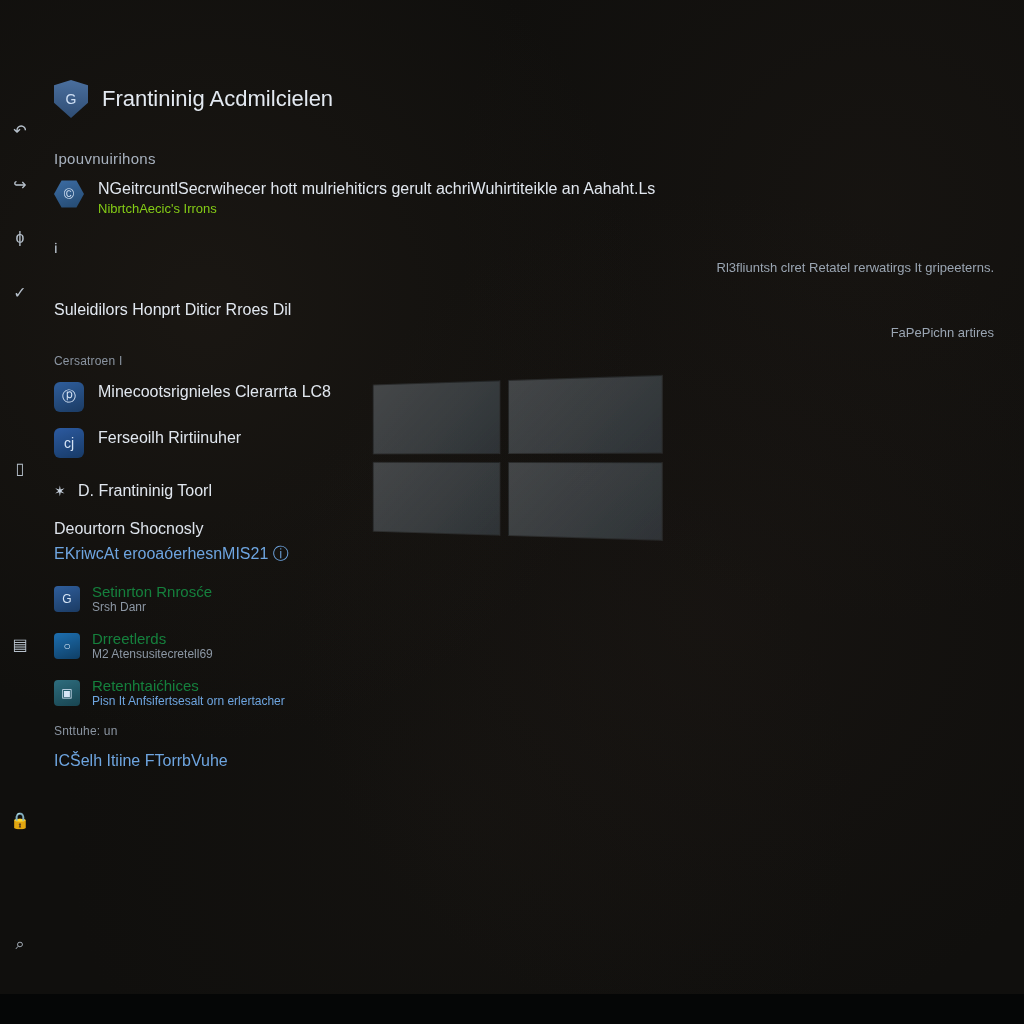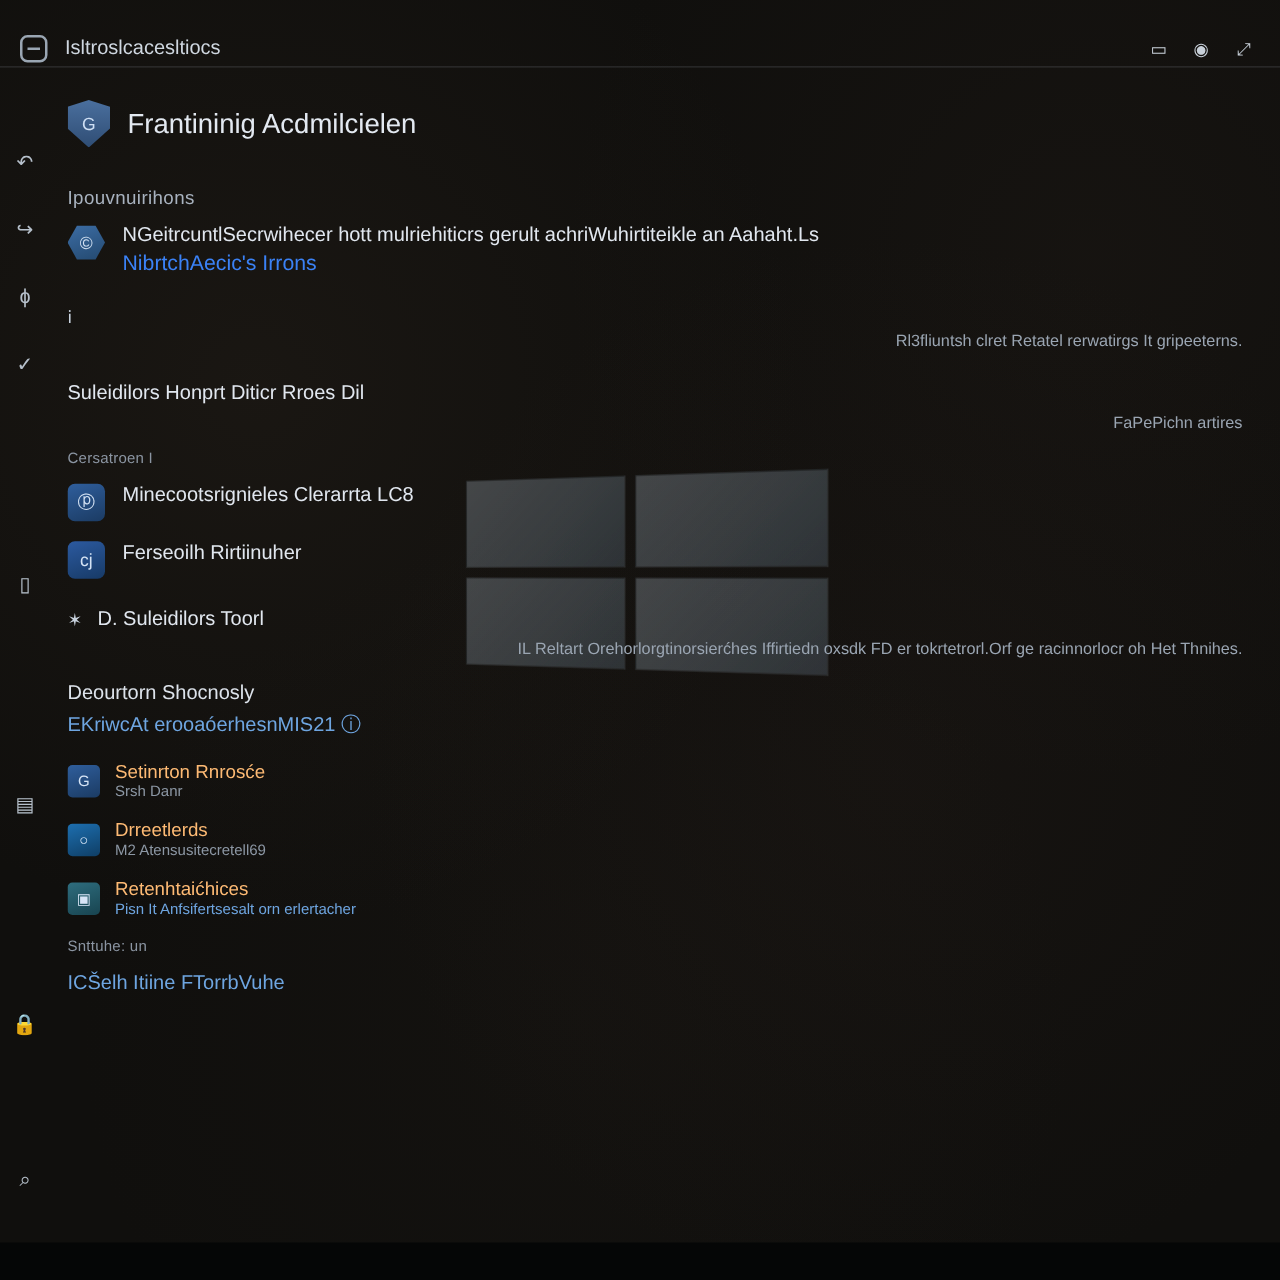--- a/index.html
+++ b/index.html
@@ -117,21 +117,21 @@
     display:flex;align-items:center;justify-content:center;
     font-size:14px; color:#d5e3f4;
   }
   .hex{ clip-path: polygon(25% 5%,75% 5%,100% 50%,75% 95%,25% 95%,0 50%); }
   .bg-blue1{background:linear-gradient(160deg,#3d6ea6,#23486e);}
   .bg-blue2{background:linear-gradient(160deg,#2f5e9c,#1b3b63);}
   .bg-blue3{background:linear-gradient(160deg,#2c5aa0,#173a66);}
   .bg-teal{background:linear-gradient(160deg,#2e6d7e,#184450);}
   .bg-cyan{background:linear-gradient(160deg,#1d6fb0,#0f3e65);}
   .entry .etext .etitle{ font-size:16px; color:#e1e7ef; line-height:1.25;}
-  .entry .etext .esub{ font-size:17px; color:#3b82f6; margin-top:2px;}
+  .entry .etext .esub{ font-size:13px; color:#84cc16; margin-top:2px;}
 
   .subheading{
     font-size:16px; color:#e1e7ef; margin-top:22px; margin-bottom:6px;
     display:flex; align-items:center; gap:8px;
   }
   .subheading .mini-ico{ width:16px;height:16px; color:#c8d2de; font-size:14px;}
   .subdesc{ font-size:13px; color:#9aa5b2; margin-bottom:14px;text-align:right;}
 
   .caption{ font-size:12px; color:#8b95a2; margin:4px 0 14px 0; letter-spacing:0.2px;}
 
@@ -140,21 +140,21 @@
   }
   .grouplink{ font-size:16px; color:#6ea5e0; margin-bottom:18px; display:inline-block;}
 
   .smallentry{
     display:flex; gap:12px; align-items:center; margin-bottom:16px;
   }
   .smallentry .sicon{
     width:26px;height:26px;border-radius:4px;flex:none;
     display:flex;align-items:center;justify-content:center;font-size:12px;color:#d7e5f6;
   }
-  .smallentry .stext .stitle{font-size:15px;color:#fdba74;}
+  .smallentry .stext .stitle{font-size:15px;color:#15803d;}
   .smallentry .stext .ssub{font-size:12px;color:#8c97a4;}
   .smallentry .stext .ssub.link{color:#6ea5e0;}
 
   
   .taskbar{
     position:absolute; left:0; right:0; bottom:0; height:30px;
     background:#050606;
   }
 </style>
 </head>
@@ -164,29 +164,20 @@
   <div class="win-logo">
     <div class="pane p1"></div>
       <div class="pane p2"></div>
     <div class="pane p3"></div>
       <div class="pane p4"></div>
   </div>
 </div>
 
 <div class="window">
 
-  <div class="titlebar">
-    <div class="title-icon"></div>
-    <div class="title-text">Isltroslcacesltiocs</div>
-    <div class="sys-icons">
-      <div class="sys-icon">▭</div>
-      <div class="sys-icon">◉</div>
-      <div class="sys-icon">⤢</div>
-    </div>
-  </div>
 
   <div class="rail">
     <div class="rail-icon">↶</div>
     <div class="rail-icon">↪</div>
     <div class="rail-icon">ɸ</div>
     <div class="rail-icon">✓</div>
     <div class="rail-sep"></div>
     <div class="rail-icon tall">▯</div>
     <div class="rail-sep"></div>
     <div class="rail-icon tall">▤</div>
@@ -233,23 +224,22 @@
 
     <div class="entry">
       <div class="eicon bg-blue3" style="border-radius:6px;">cj</div>
       <div class="etext">
         <div class="etitle">Ferseoilh Rirtiinuher</div>
       </div>
     </div>
 
     <div class="subheading" style="margin-top:24px;">
       <span class="mini-ico">✶</span>
-      <span>D. Suleidilors Toorl</span>
-    </div>
-    <div class="subdesc">IL Reltart Orehorlorgtinorsierćhes Iffirtiedn oxsdk FD er tokrtetrorl.Orf ge racinnorlocr oh Het Thnihes.</div>
+      <span>D. Frantininig Toorl</span>
+    </div>
 
     <div class="grouphead">Deourtorn Shocnosly</div>
     <a class="grouplink">EKriwcAt erooaóerhesnMIS21 ⓘ</a>
 
     <div class="smallentry">
       <div class="sicon bg-blue2">G</div>
       <div class="stext">
         <div class="stitle">Setinrton Rnrosće</div>
         <div class="ssub">Srsh Danr</div>
       </div>

